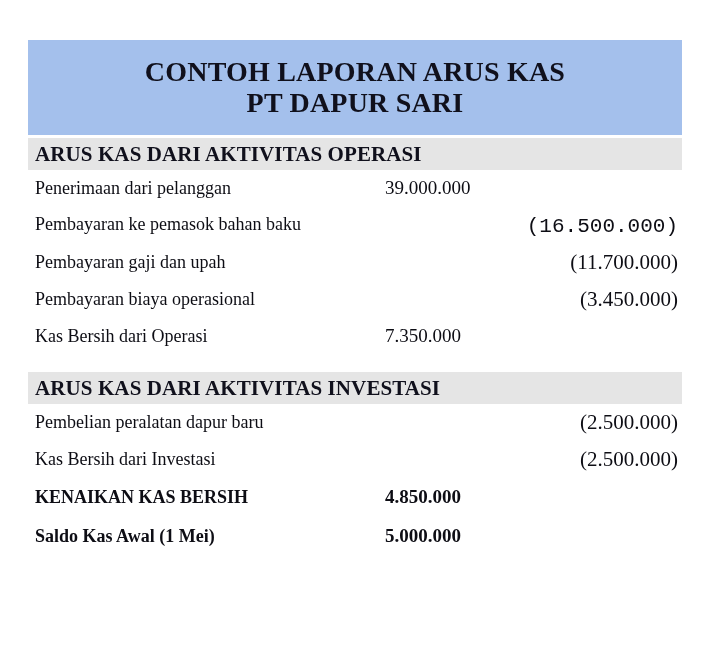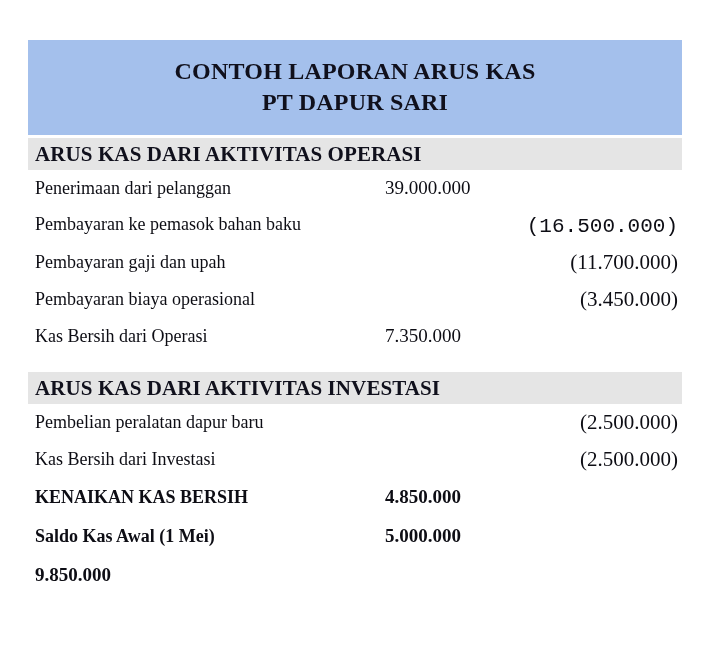--- a/index.html
+++ b/index.html
@@ -23,21 +23,21 @@
   }
 
   
   .title-band {
     background: #a4c0ec;
     padding: 16px 10px 17px 10px;
     text-align: center;
   }
   .title-line {
     font-weight: bold;
-    font-size: 24px;
+    font-size: 28px;
     line-height: 31px;
     letter-spacing: 0.2px;
     color: #10101c;
     white-space: nowrap;
   }
 
   
   .section-band {
     background: #e5e5e5;
     height: 32px;
@@ -177,19 +177,18 @@
       <div class="col-b"></div>
     </div>
 
     <div class="row total">
       <div class="label">Saldo Kas Awal (1 Mei)</div>
       <div class="col-a">5.000.000</div>
       <div class="col-b"></div>
     </div>
 
     <div class="row total">
-      <div class="col-a">9.850.000</div>
       <div class="col-b"></div>
     </div>
 
   </div>
 
 </div>
 
 </body></html>

